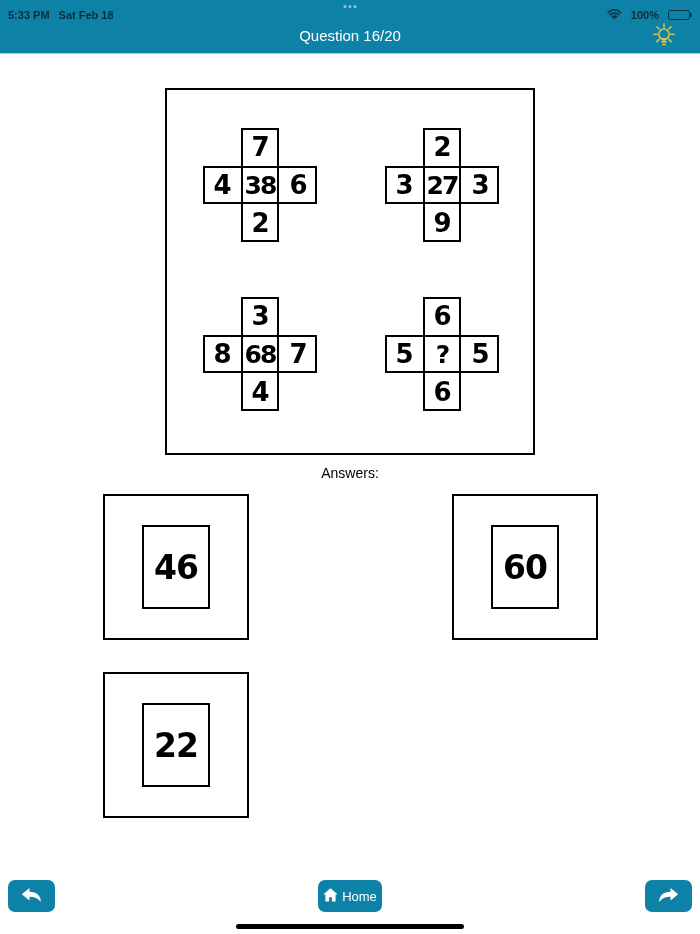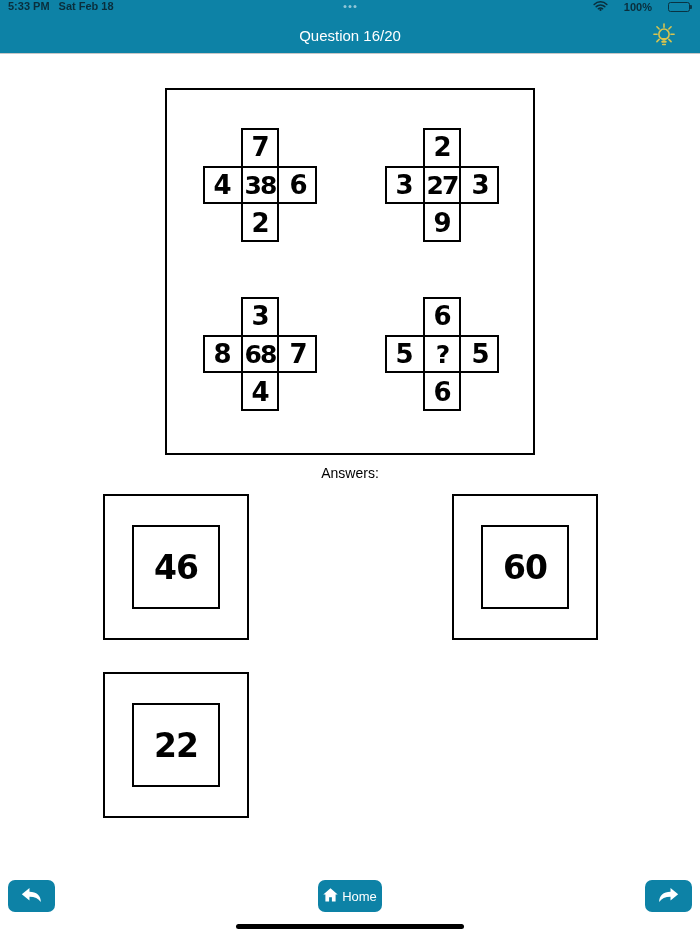--- a/index.html
+++ b/index.html
@@ -5,27 +5,27 @@
   html, body { margin:0; padding:0; width:700px; height:934px; background:#ffffff; }
   * { box-sizing:border-box; }
   .screen {
     position:relative; width:700px; height:934px; overflow:hidden;
     font-family:"Liberation Sans", sans-serif; background:#ffffff;
   }
   
   .header { position:absolute; left:0; top:0; width:700px; height:53px;
             background:#0d82a6; box-shadow:0 1px 0 rgba(0,0,0,0.22); }
   .statusrow { position:absolute; left:0; top:0; width:700px; height:21px;
-               display:flex; align-items:flex-start; padding:0 8px;
+               display:flex; align-items:flex-end; padding:0 8px;
                color:#0a2e3c; font-size:11px; font-weight:700; }
   .status-left { display:flex; gap:9px; align-items:center; }
   .status-dots { position:absolute; left:50%; top:5px; transform:translateX(-50%);
                  display:flex; gap:2px; }
   .status-dots i { width:3px; height:3px; border-radius:50%; background:rgba(255,255,255,0.55); }
-  .status-right { margin-left:auto; display:flex; align-items:center; gap:16px; }
+  .status-right { margin-left:auto; display:flex; align-items:center; gap:9px; }
   .batt { position:relative; width:22px; height:10px; border:1px solid rgba(10,46,60,0.95);
           border-radius:2.5px; padding:1px; margin-right:2px; }
   .batt .fill { width:100%; height:100%; background:#0a2e3c; border-radius:1px; }
   .batt:after { content:""; position:absolute; right:-3px; top:2.5px; width:2px; height:4px;
                 background:rgba(10,46,60,0.85); border-radius:0 1px 1px 0; }
   .titlerow { position:absolute; left:0; top:21px; width:700px; height:32px; }
   .nav-title { position:absolute; left:0; top:0; width:100%; height:32px; line-height:30px;
                text-align:center; color:#ffffff; font-size:15px; font-weight:500; }
   .bulb-btn { position:absolute; right:18px; top:1px; width:36px; height:32px;
               display:flex; align-items:center; justify-content:center; cursor:pointer;
@@ -49,21 +49,21 @@
   .c-bottom { left:38px; top:76px; }
   .cross-1 { left:36px;  top:38px; }
   .cross-2 { left:218px; top:38px; }
   .cross-3 { left:36px;  top:207px; }
   .cross-4 { left:218px; top:207px; }
   
   .answers-label { position:absolute; left:0; top:465px; width:700px; text-align:center;
                    font-size:14px; color:#000; }
   .answer { position:absolute; width:146px; height:146px; border:2px solid #000; background:#fff;
             display:flex; align-items:center; justify-content:center; cursor:pointer; }
-  .answer-inner { width:88px; height:84px; border:2px solid #000; display:flex; align-items:center;
+  .answer-inner { width:68px; height:84px; border:2px solid #000; display:flex; align-items:center;
                   justify-content:center; font-family:"DejaVu Sans", sans-serif; font-weight:bold;
                   font-size:33px; letter-spacing:-1px; color:#000; }
   .answer-1 { left:103px; top:494px; }
   .answer-2 { left:452px; top:494px; }
   .answer-3 { left:103px; top:672px; }
   .answer-4 { left:452px; top:672px; }
   
   .nav-btn { position:absolute; top:880px; height:32px; background:#0d82a6; border:none;
              border-radius:7px; display:flex; align-items:center; justify-content:center;
              cursor:pointer; color:#fff; }

